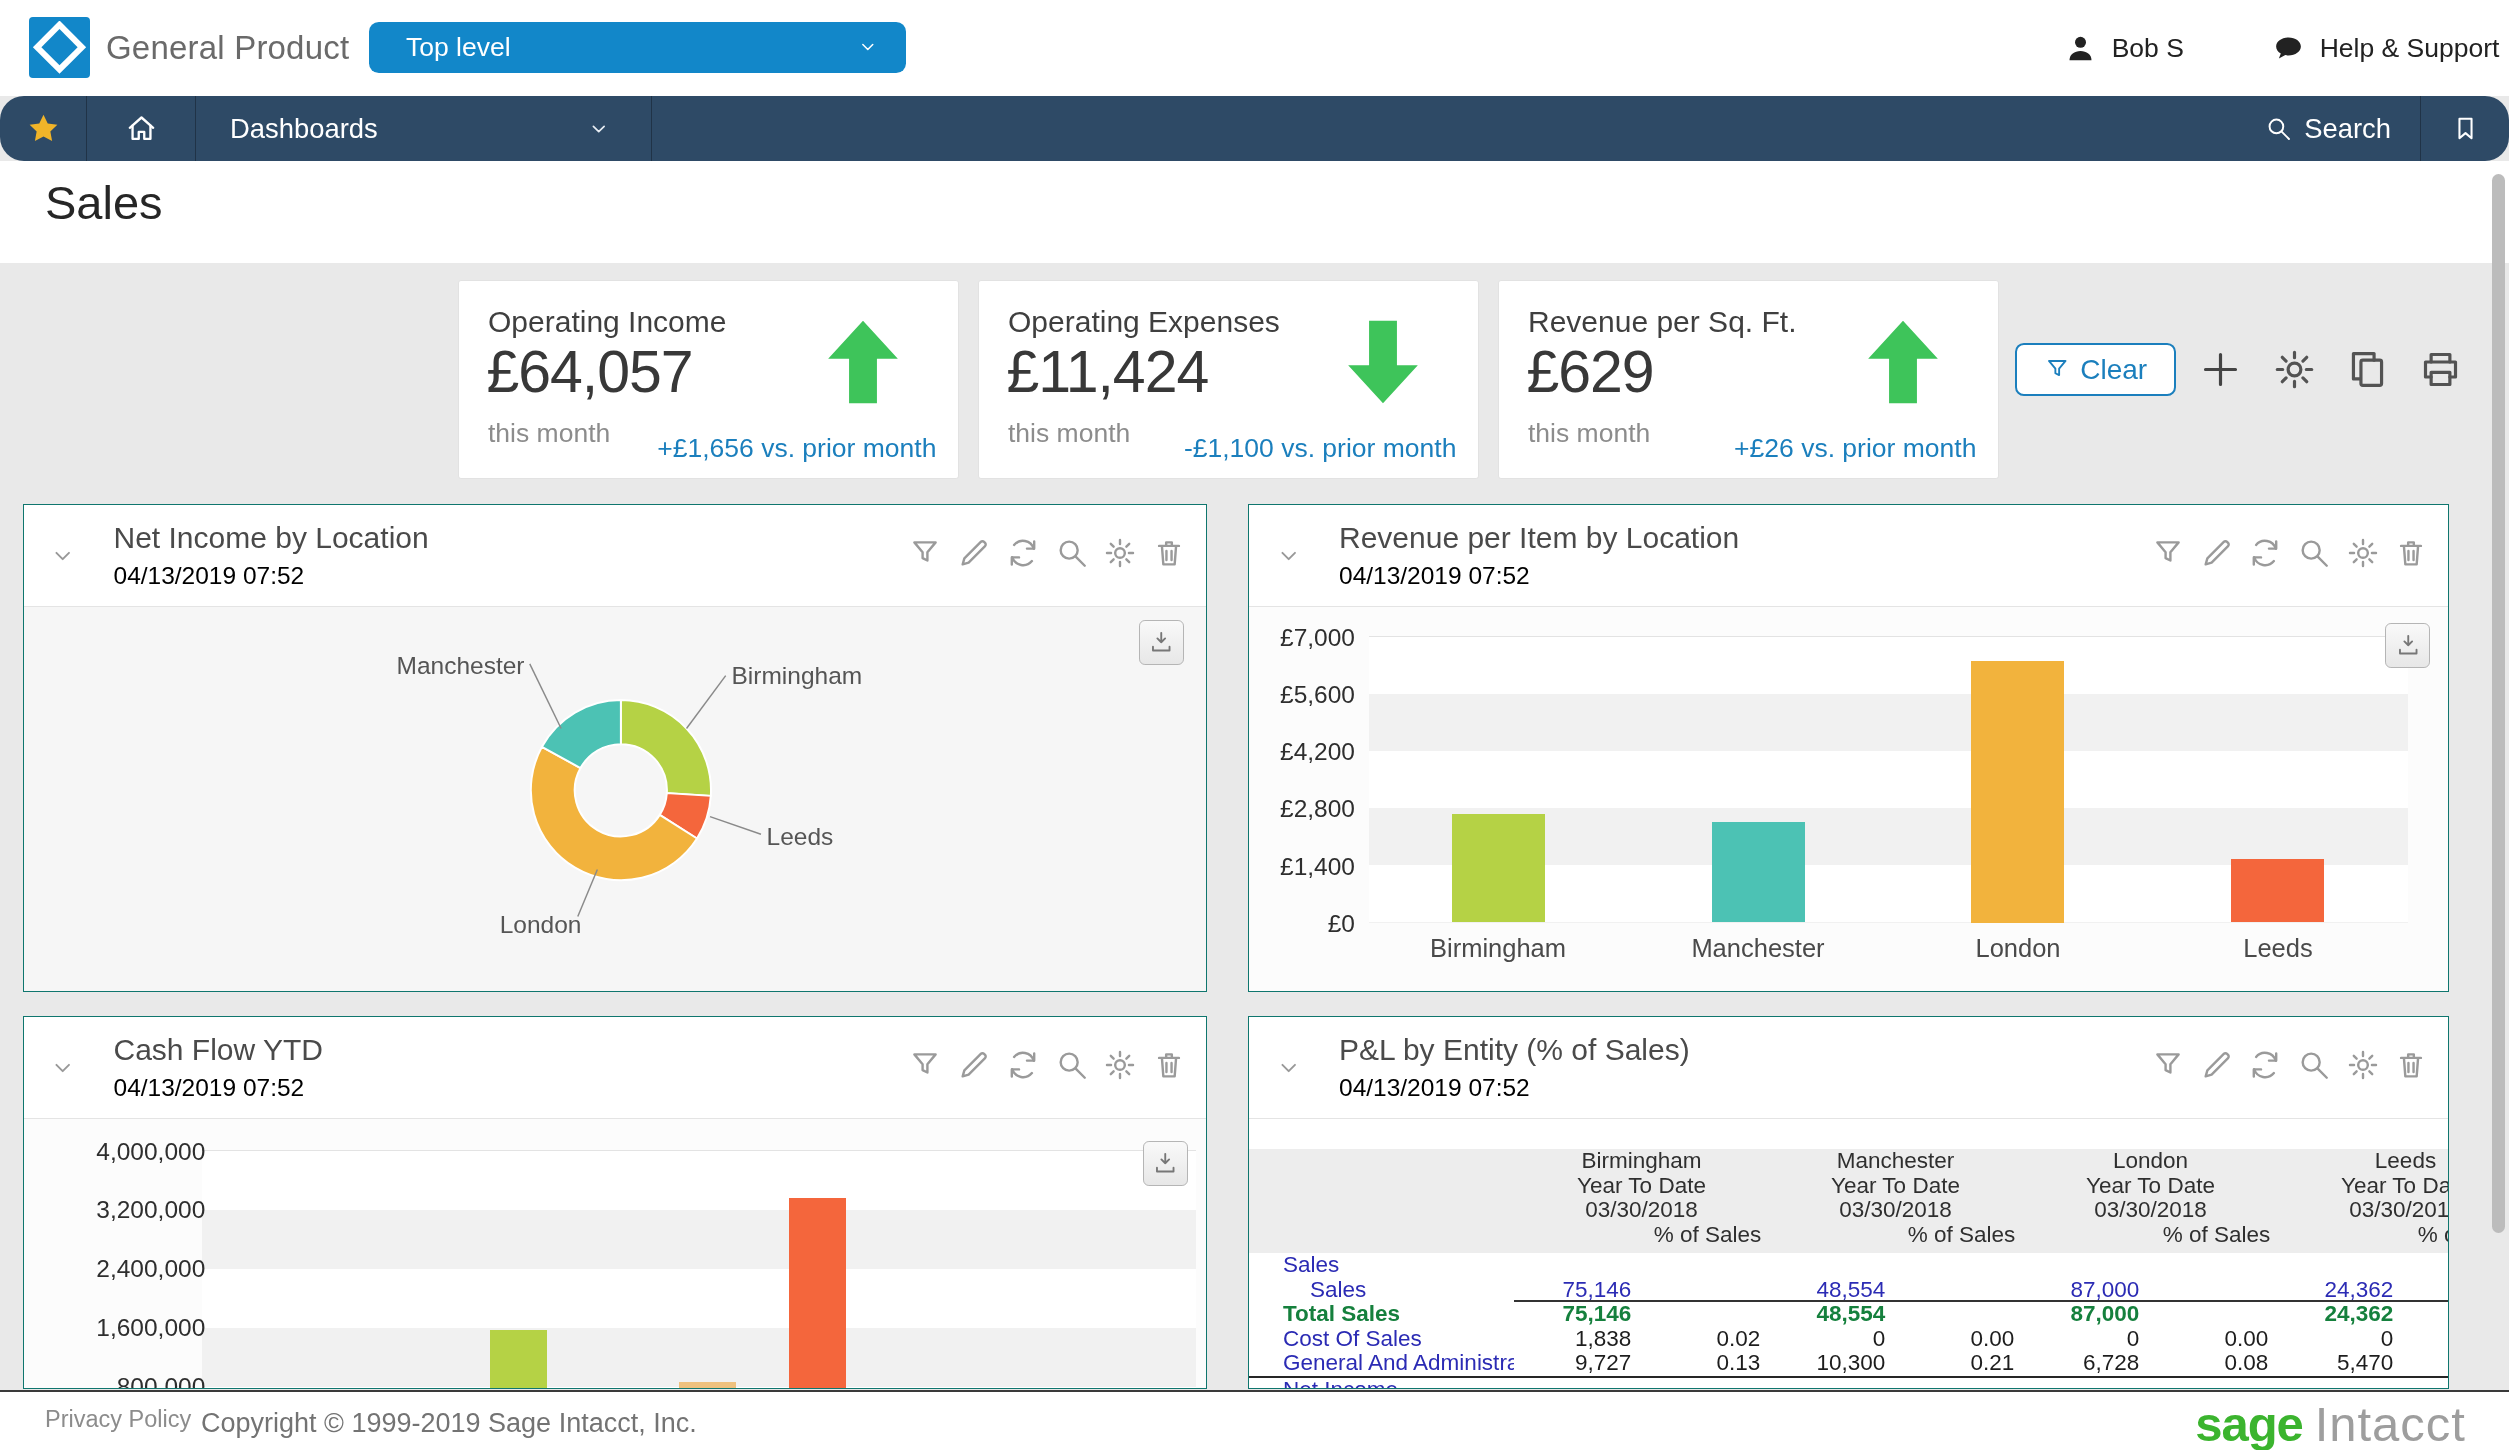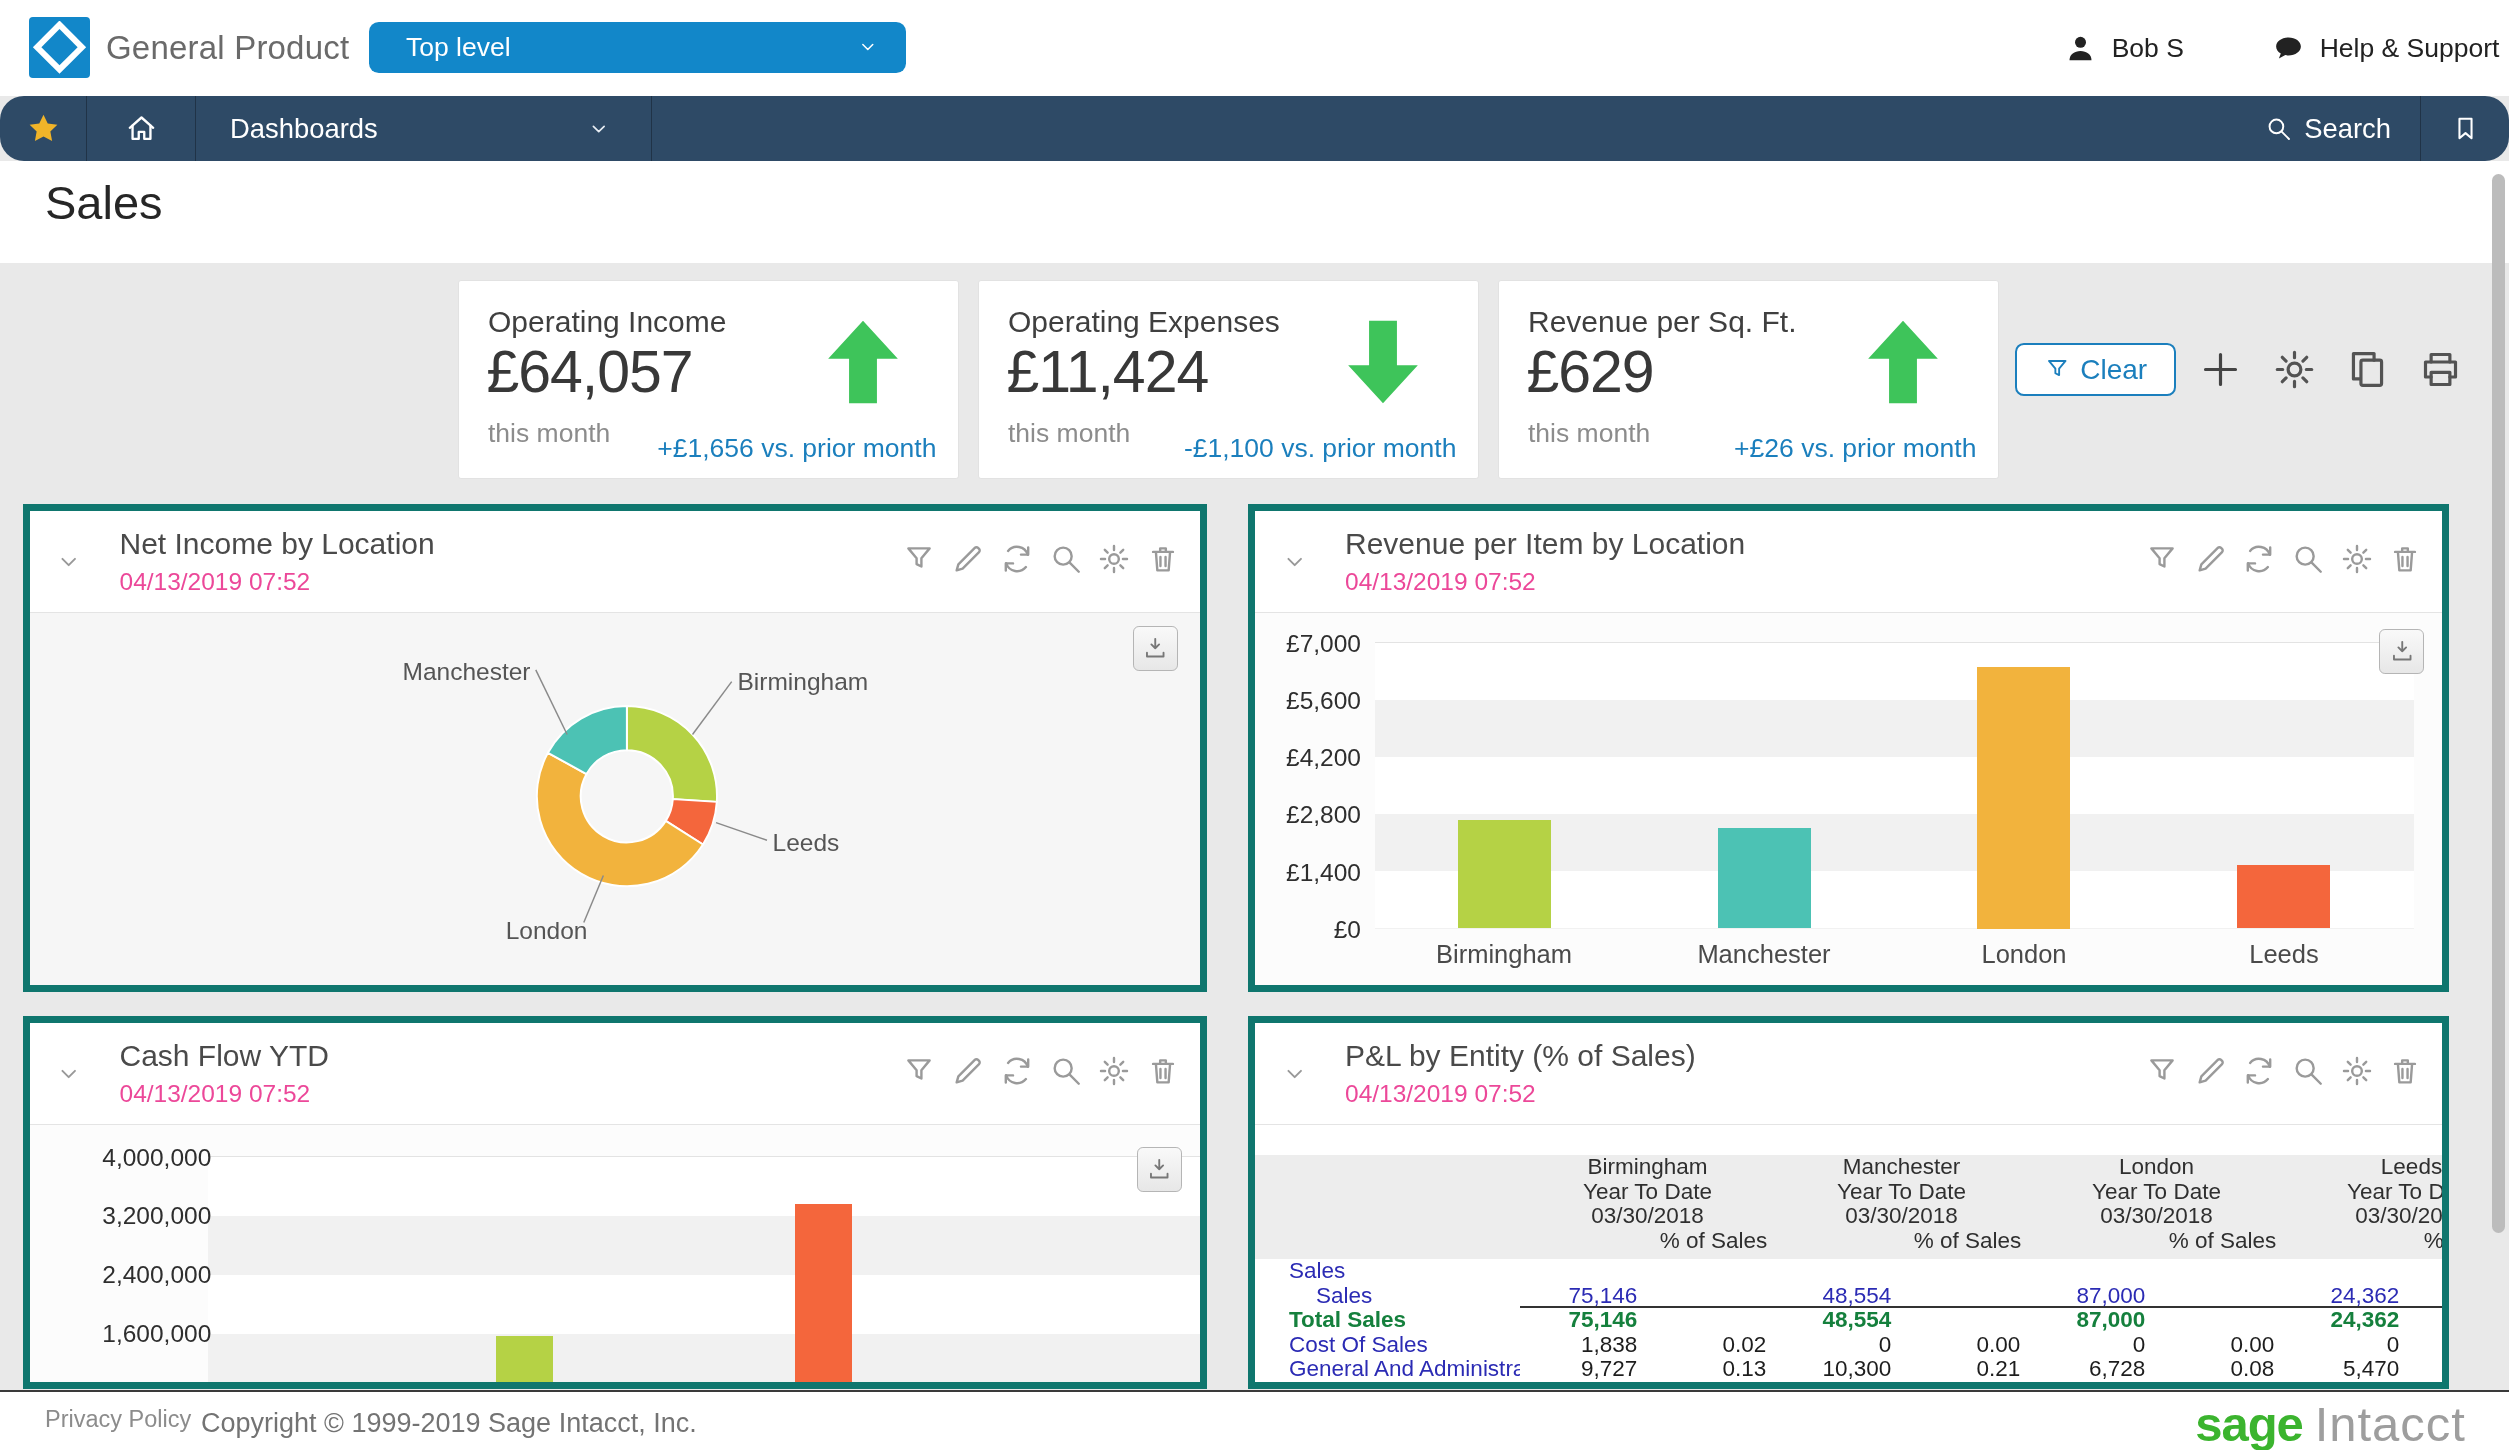--- a/index.html
+++ b/index.html
@@ -60,29 +60,29 @@
   
   .kpi-card{position:absolute;top:280px;width:501px;height:199px;background:#fff;border:1px solid #e2e2e2;
             border-radius:2.9px;box-sizing:border-box;}
   .kpi-title{position:absolute;left:29px;top:23.5px;font-size:30px;color:#3f3f3f;}
   .kpi-value{position:absolute;left:27.4px;top:57px;font-size:59px;font-weight:500;color:#383838;letter-spacing:-1px;}
   .kpi-period{position:absolute;left:29px;top:137px;font-size:26.5px;color:#8c8c8c;}
   .kpi-arrow{position:absolute;right:57px;top:35px;width:76px;height:92px;}
   .kpi-delta{position:absolute;right:21.6px;bottom:13.7px;font-size:26.5px;color:#1b7fbd;}
 
   
-  .panel{position:absolute;background:#fff;border:7px solid #0f766e;box-sizing:border-box;}
+  .panel{position:absolute;background:#fff;border:1px solid #0f766e;box-sizing:border-box;}
   #p-ni{left:22.5px;top:504px;width:1184px;height:488px;}
   #p-rev{left:1248px;top:504px;width:1201px;height:488px;}
   #p-cf{left:22.5px;top:1016px;width:1184px;height:373px;overflow:hidden;}
   #p-pnl{left:1248px;top:1016px;width:1201px;height:373px;overflow:hidden;}
   .panel-head{position:absolute;left:0;right:0;top:0;height:101px;border-bottom:1px solid #e4e4e4;}
   .collapse{position:absolute;left:25.5px;top:37px;width:27.4px;height:27.4px;color:#999;cursor:pointer;}
   .p-title{position:absolute;left:90px;top:15.7px;font-size:30px;color:#4a4a4a;}
-  .p-time{position:absolute;left:90px;top:57px;font-size:24.5px;color:#ec4899;}
+  .p-time{position:absolute;left:90px;top:57px;font-size:24.5px;color:#000000;}
   .panel-icons{position:absolute;right:19.6px;top:31px;display:flex;gap:14.7px;color:#9a9a9a;}
   .panel-icons .icon{width:34px;height:34px;cursor:pointer;}
   .chart-area{position:absolute;left:0;right:0;top:102px;bottom:0;}
   .donut-bg{background:#f6f6f6;}
   .plot-panel-bg{background:#fcfcfc;}
   .dl-btn{position:absolute;width:45px;height:45px;border:1px solid #b5b5b5;border-radius:5.9px;
           background:linear-gradient(#f9f9f9,#e7e7e7);color:#777;display:flex;align-items:center;
           justify-content:center;cursor:pointer;z-index:5;}
   .dl-btn .icon{width:26.5px;height:26.5px;}
 

